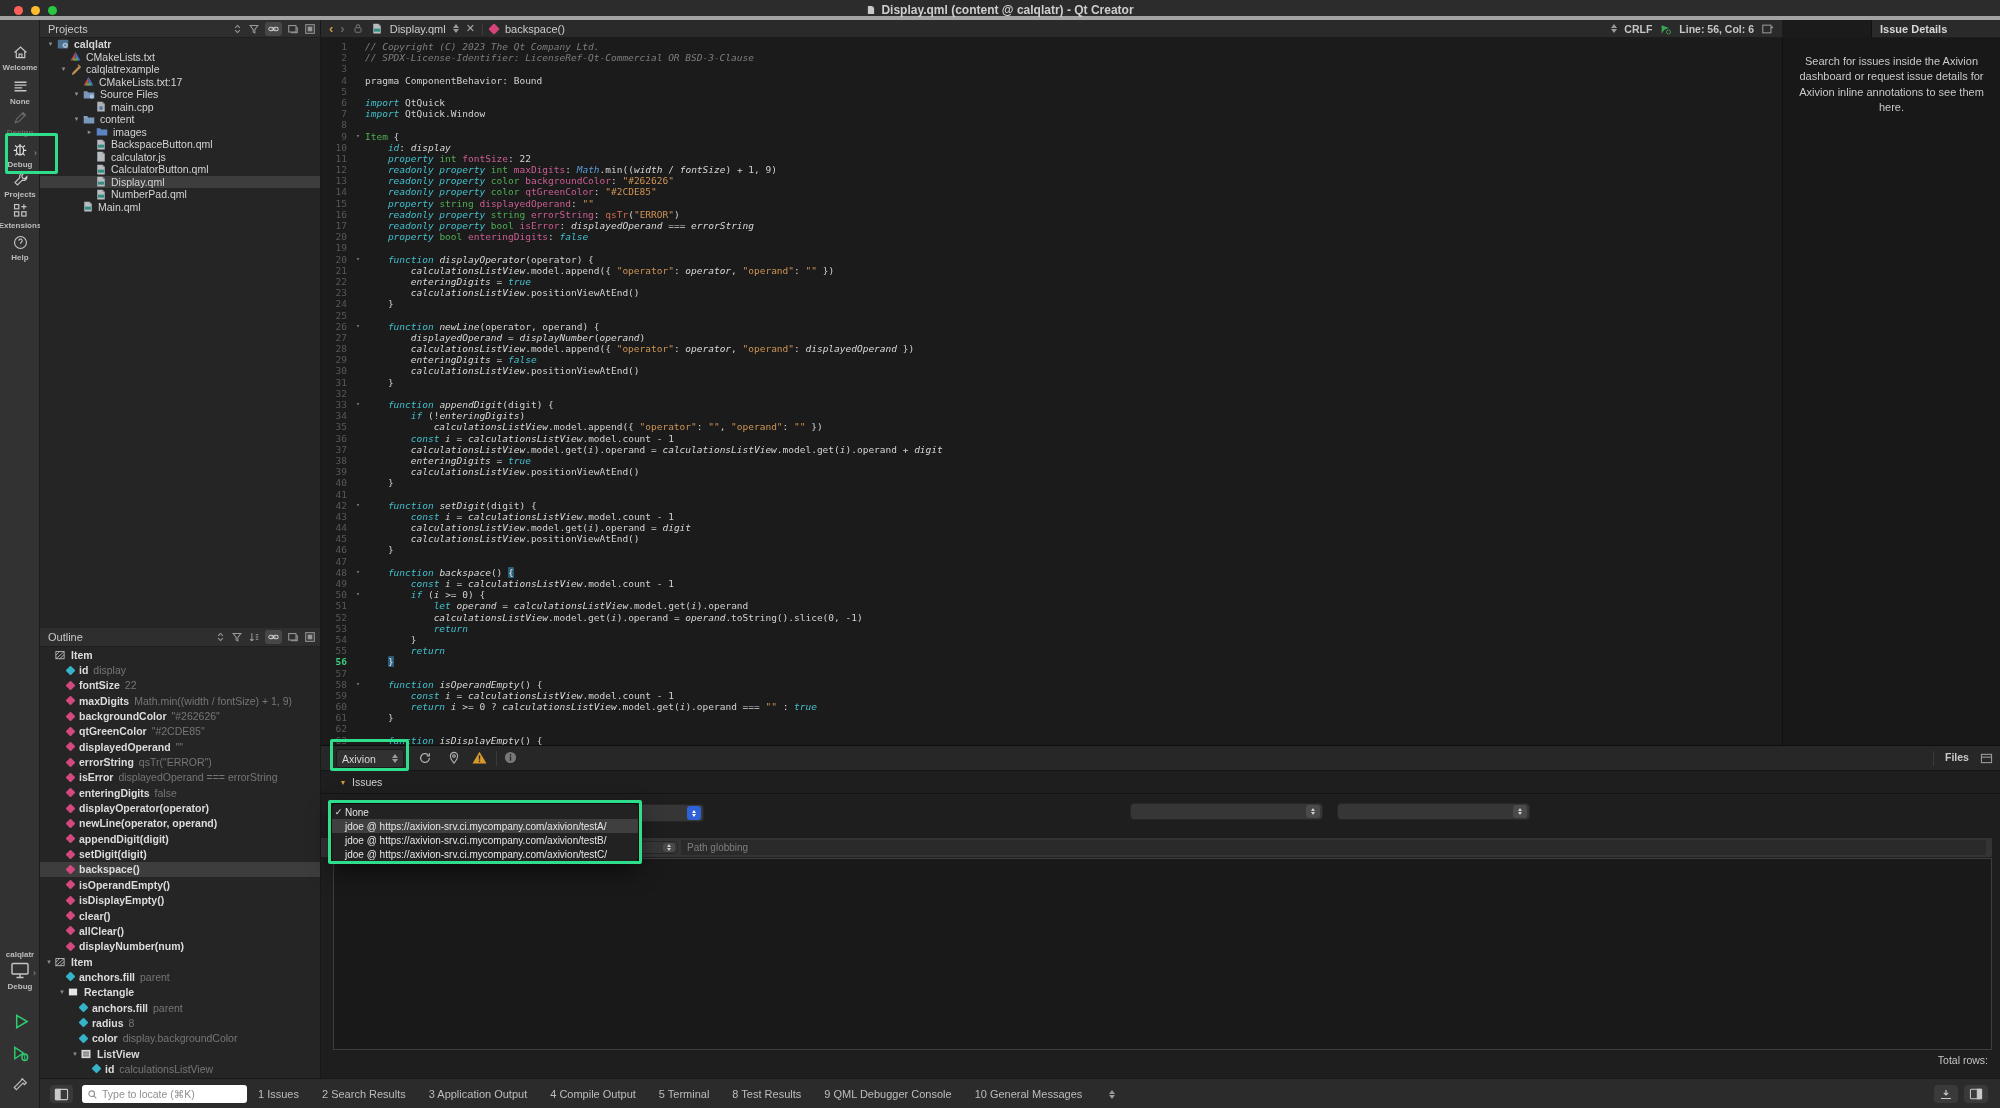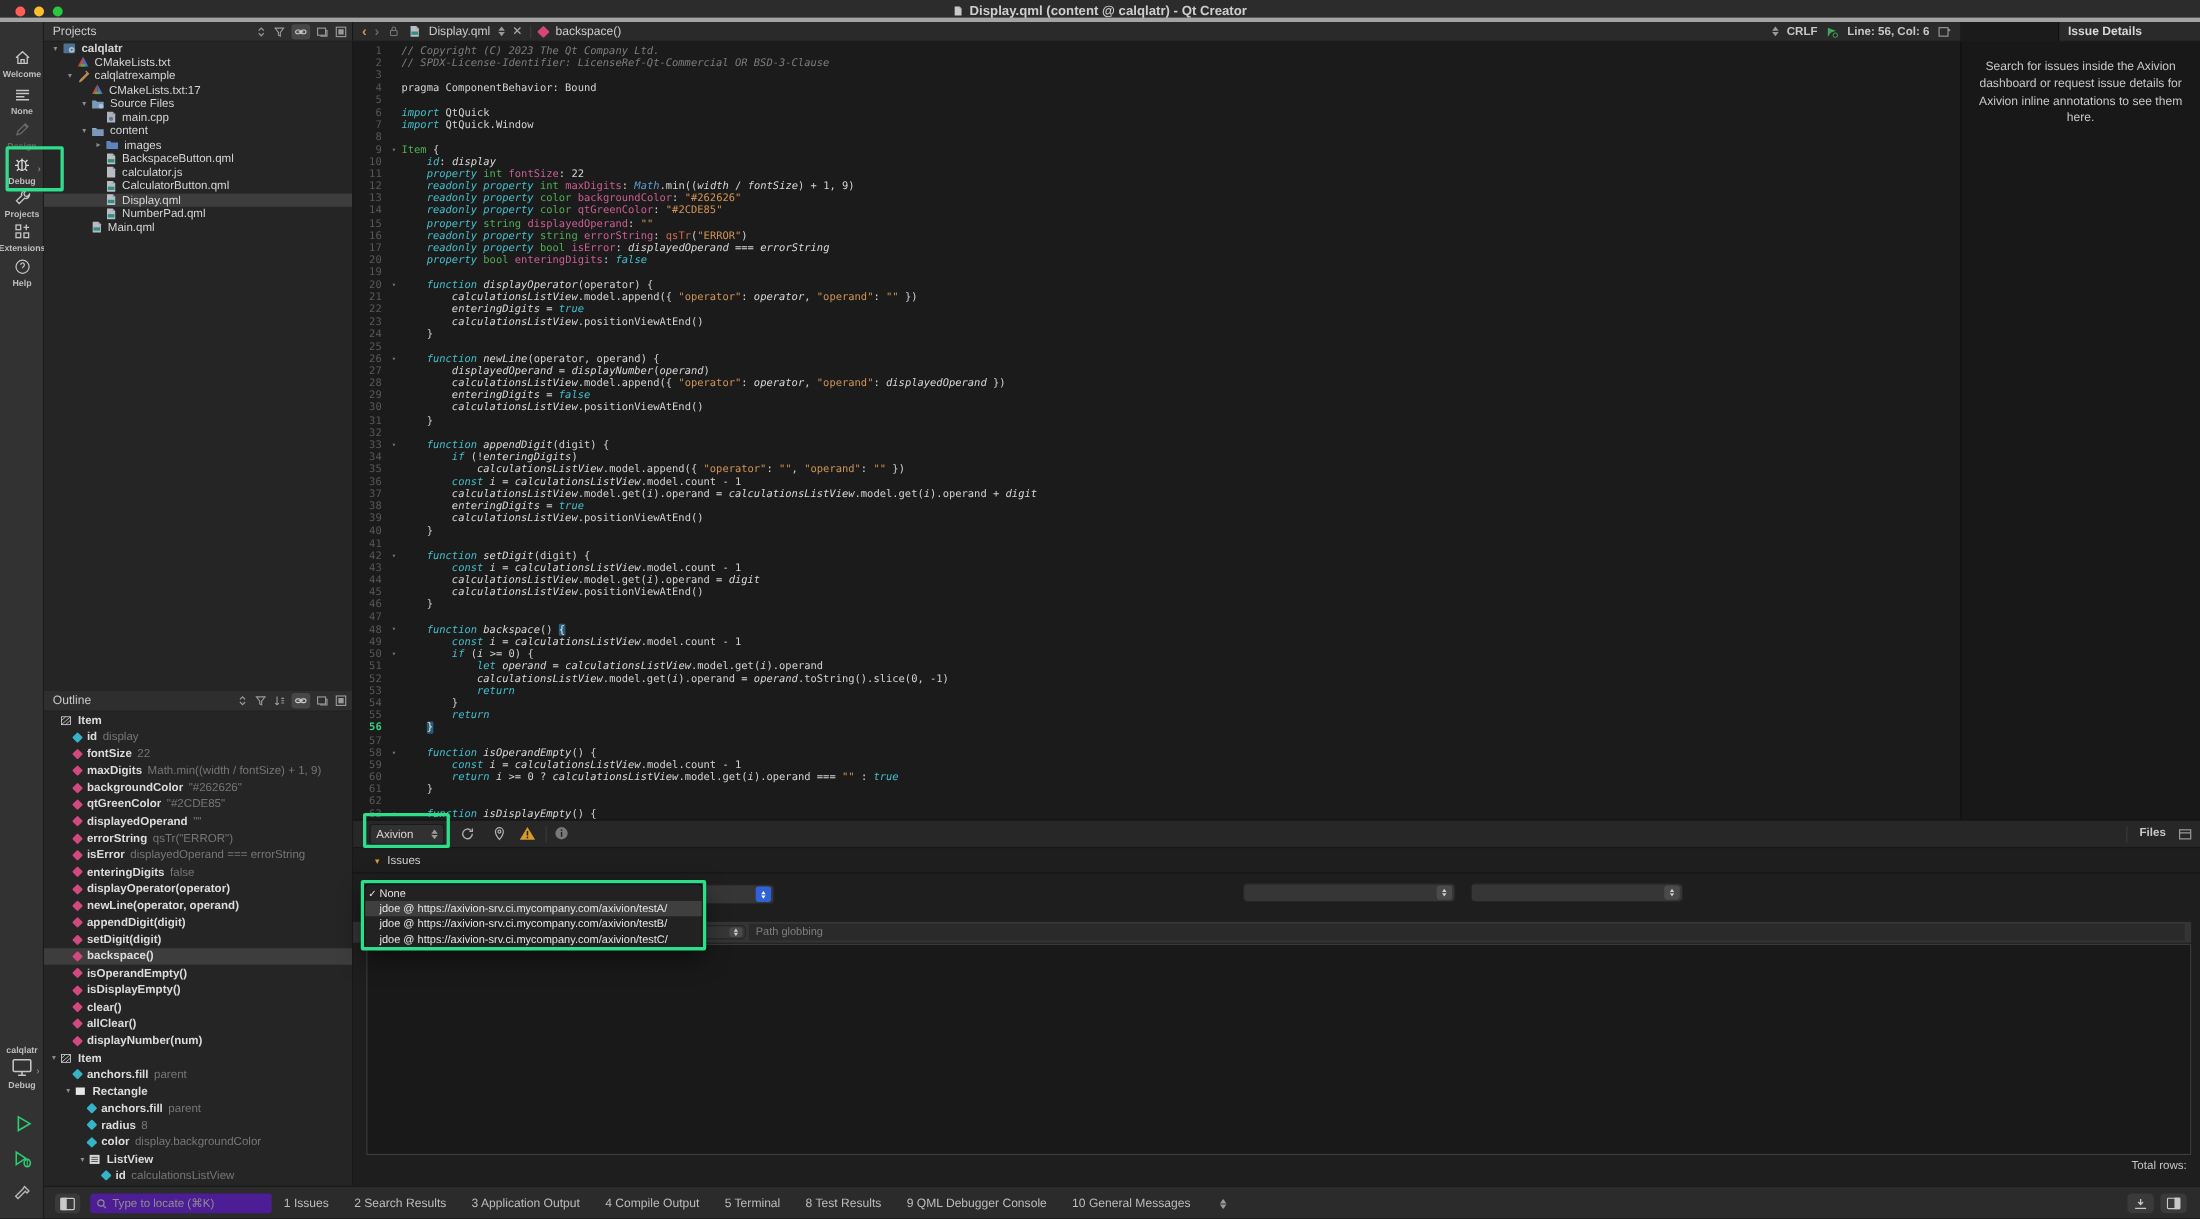--- a/index.html
+++ b/index.html
@@ -124,21 +124,21 @@
   .dropdown { position:absolute; left:10px; top:57px; width:308px; height:60px; background:#222; border:1px solid #0c0c0c;
               border-radius:5px; box-shadow:0 8px 22px rgba(0,0,0,.55); z-index:30; padding-top:1px; }
   .dd-row { height:14.2px; display:flex; align-items:center; font-size:10px; color:#e6e6e6; white-space:nowrap; }
   .dd-row .chk { width:13px; text-align:center; font-size:9px; flex:0 0 auto; }
   .dd-row.hl { background:#3f3f3f; }
 
   
   .statusbar { left:40px; top:1078px; width:1960px; height:30px; background:#2b2b2b; border-top:1px solid #191919; }
   .sb-btn { position:absolute; top:6px; width:23px; height:18px; background:#3a3a3a; border-radius:4px;
             display:flex; align-items:center; justify-content:center; }
-  .locator { position:absolute; left:42px; top:6px; width:165px; height:18px; background:#4c1d95; border-radius:3px;
+  .locator { position:absolute; left:42px; top:6px; width:165px; height:18px; background:#ffffff; border-radius:3px;
              display:flex; align-items:center; padding:0 5px; gap:4px; }
   .locator input { background:transparent; border:none; outline:none; color:#8f8f8f; font-size:10.5px; width:130px;
                    font-family:"Liberation Sans",sans-serif; }
   .locator input::placeholder { color:#8f8f8f; }
   .panes { position:absolute; left:218px; top:0; height:30px; display:flex; align-items:center; gap:23px;text-align:right; }
   .pane-btn { font-size:11px; color:#bdbdbd; white-space:nowrap; }
   .panes .stepper { margin-left:4px; }
 
   
   .anno { position:absolute; border:3px solid #2ede8a; border-radius:2px; z-index:50; pointer-events:none; }

